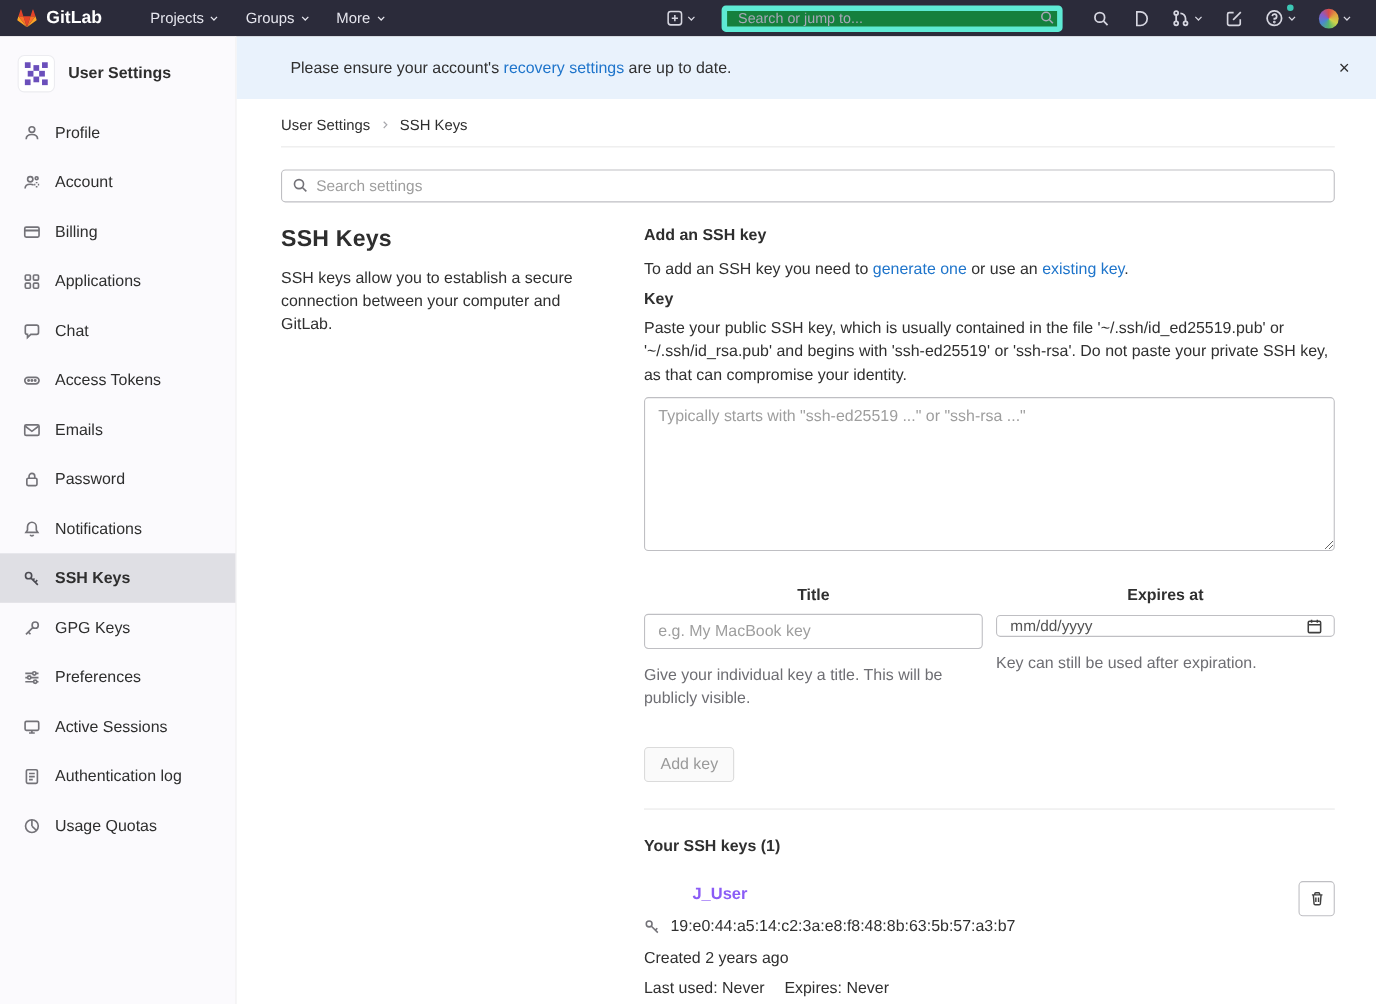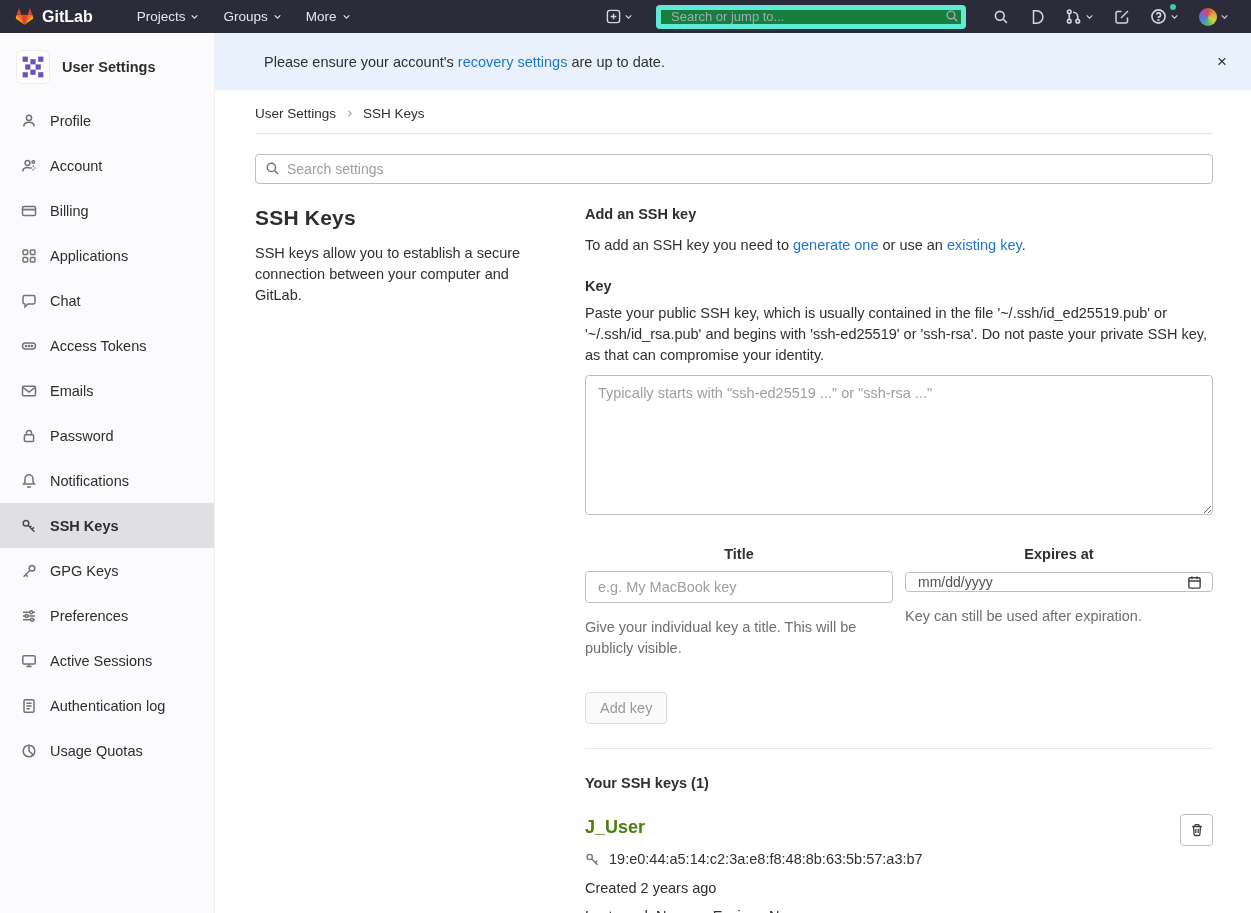--- a/index.html
+++ b/index.html
@@ -66,21 +66,21 @@
   .settings-search input::placeholder { color:#9e9e9e; }
   .settings-search .mag { position:absolute; left:10px; top:7px; color:#737278; }
   .section { display:flex; margin-top:22px; }
   .sec-left { width:330px; flex:none; padding-right:50px; }
   .sec-left h2 { font-size:21px; font-weight:700; color:#2e2e2e; letter-spacing:.2px; }
   .sec-left p { margin-top:13px; line-height:21px; font-size:14.5px; }
   .sec-right { flex:1; min-width:0; }
   .h-bold { font-weight:700; font-size:14.5px; color:#2e2e2e; }
   .sec-right .intro { margin-top:13px; line-height:21px; }
   .sec-right .intro a { color:#1f75cb; text-decoration:none; cursor:pointer; }
-  .lbl { font-weight:700; font-size:14.5px; margin-top:22px; }
+  .lbl { font-weight:700; font-size:14.5px; margin-top:8px; }
   .keyhelp { margin-top:9px; line-height:21px; font-size:14.5px; }
   textarea.keyarea {
     margin-top:9px; width:100%; height:140px; border:1px solid #bfbfc3; border-radius:4px;
     padding:9px 12px; font-size:14.5px; font-family:inherit; color:#303030; resize:vertical; outline:none;
   }
   textarea.keyarea::placeholder { color:#9e9e9e; }
   .row2 { display:flex; gap:12px; margin-top:28px; }
   .col { flex:1; min-width:0; }
   .col .lbl { margin-top:0;text-align:center; }
   .txt-input {
@@ -94,21 +94,21 @@
   }
   .date-input .cal { margin-left:auto; color:#3f3f3f; display:flex; }
   .helper { margin-top:14px; font-size:14.5px; color:#6e6e73; line-height:21px; }
   .btn-addkey {
     margin-top:33px; background:#fafafa; border:1px solid #dbdbdb; border-radius:4px;
     padding:7px 14px; font-size:14.5px; color:#9a9a9a; font-family:inherit; cursor:not-allowed;
   }
   .hr { border:none; border-top:1px solid #e8e8e8; margin-top:24px; }
   .yourkeys { margin-top:26px; font-weight:700; font-size:14.5px; }
   .key-item { margin-top:26px; position:relative; padding-right:60px; }
-  .key-title { font-size:18px; font-weight:700; color:#4d7c0f; }
+  .key-title { font-size:15px; font-weight:700; color:#8b5cf6;margin-left:44px; }
   .key-fp { display:flex; align-items:center; gap:9px; margin-top:13px; }
   .key-fp .ic { color:#737278; display:flex; }
   .key-meta { margin-top:13px; font-size:14.5px; }
   .key-meta2 { margin-top:12px; font-size:14.5px; display:flex; gap:18px; }
   .btn-trash {
     position:absolute; right:0; top:-3px; width:33px; height:32px; background:#fff;
     border:1px solid #bfbfc3; border-radius:4px; display:flex; align-items:center; justify-content:center;
     color:#3f3f3f; cursor:pointer;
   }
   svg { display:block; }

